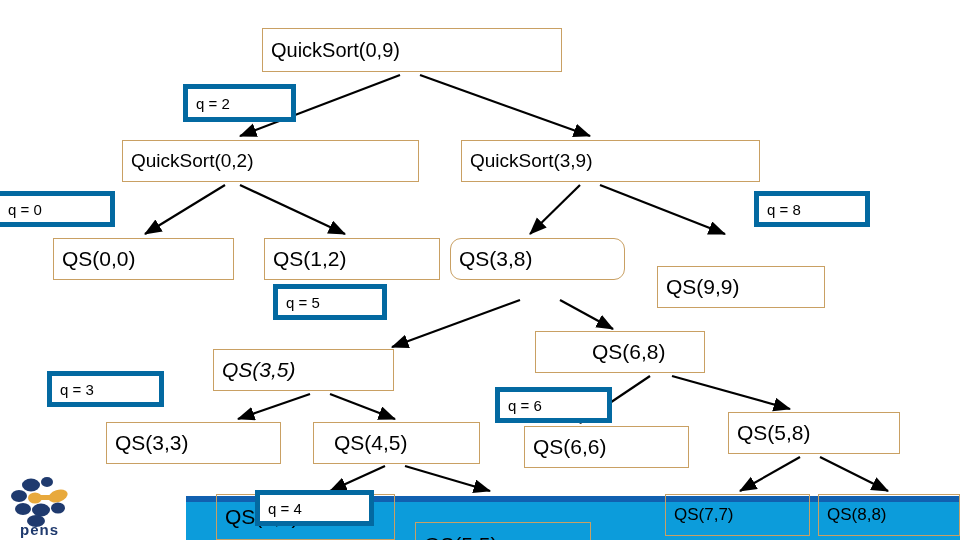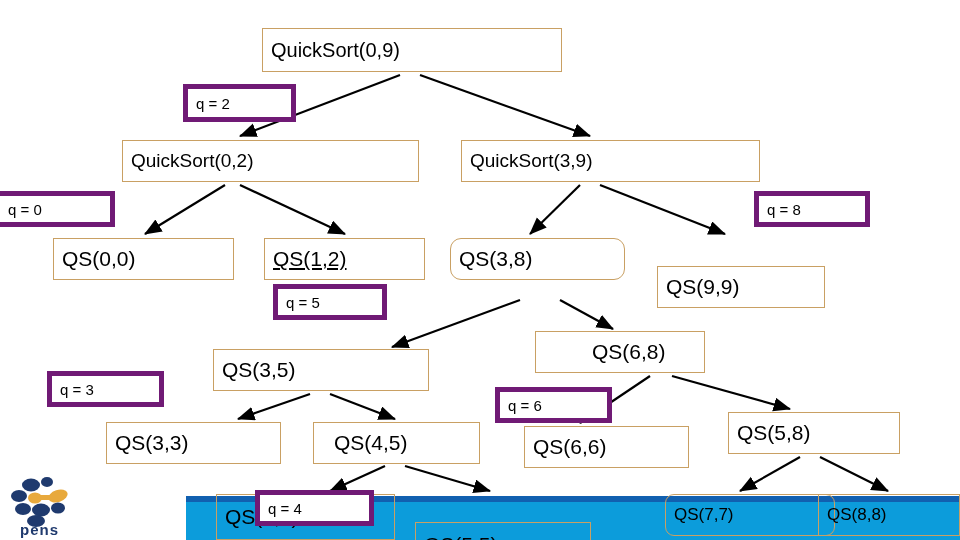--- a/index.html
+++ b/index.html
@@ -60,21 +60,21 @@
   
   .t1 span{font-size:20px;}
   .t2 span{font-size:19px;}
   .t3 span{font-size:21px;text-align:center;}
   .t4 span{font-size:17px;}
 
   
   .qbox{
     position:absolute;
     box-sizing:border-box;
-    border:5px solid #701a75;
+    border:5px solid #0369a1;
     background:#ffffff;
     display:flex;
     align-items:center;
     z-index:5;
     white-space:nowrap;
   }
   .qbox span{padding-left:8px;font-size:15px;color:#000000;}
 </style>
 </head>
 <body>
@@ -131,30 +131,30 @@
       </div>
       <div class="node t2" style="left: 122px; top: 140px; width: 297px; height: 42px;">
         <span>QuickSort(0,2)</span>
       </div>
       <div class="node t2" style="left: 461px; top: 140px; width: 299px; height: 42px;">
         <span>QuickSort(3,9)</span>
       </div>
       <div class="node t3" style="left: 53px; top: 238px; width: 181px; height: 42px;">
         <span>QS(0,0)</span>
       </div>
-      <div class="node t3" style="left: 264px; top: 238px; width: 161px; height: 42px; text-decoration: underline;">
+      <div class="node t3" style="left: 264px; top: 238px; width: 176px; height: 42px;">
         <span>QS(1,2)</span>
       </div>
       <div class="node t3" style="left: 450px; top: 238px; width: 175px; height: 42px; border-radius: 11px;">
         <span>QS(3,8)</span>
       </div>
       <div class="node t3" style="left: 657px; top: 238px; width: 168px; height: 42px; margin-top: 28px;">
         <span>QS(9,9)</span>
       </div>
-      <div class="node t3" style="left: 213px; top: 349px; width: 216px; height: 42px;">
+      <div class="node t3" style="left: 213px; top: 349px; width: 181px; height: 42px; font-style: italic;">
         <span>QS(3,5)</span>
       </div>
       <div class="node t3" style="left: 535px; top: 331px; width: 170px; height: 42px; padding-left: 48px;">
         <span>QS(6,8)</span>
       </div>
       <div class="node t3" style="left: 106px; top: 422px; width: 175px; height: 42px;">
         <span>QS(3,3)</span>
       </div>
       <div class="node t3" style="left: 313px; top: 422px; width: 167px; height: 42px; padding-left: 12px;">
         <span>QS(4,5)</span>
@@ -164,21 +164,21 @@
       </div>
       <div class="node t3" style="left: 728px; top: 412px; width: 172px; height: 42px;">
         <span>QS(5,8)</span>
       </div>
       <div class="node t3" style="left: 216px; top: 494px; width: 179px; height: 46px;">
         <span>QS(4,4)</span>
       </div>
       <div class="node t3" style="left: 415px; top: 494px; width: 176px; height: 46px; margin-top: 28px;">
         <span>QS(5,5)</span>
       </div>
-      <div class="node t4" style="left: 665px; top: 494px; width: 170px; height: 42px; border-radius: 9px;">
+      <div class="node t4" style="left: 665px; top: 494px; width: 145px; height: 42px;">
         <span>QS(7,7)</span>
       </div>
       <div class="node t4" style="left: 818px; top: 494px; width: 142px; height: 42px;">
         <span>QS(8,8)</span>
       </div>
       <div class="qbox" style="left: 183px; top: 84px; width: 113px; height: 38px;">
         <span>q = 2</span>
       </div>
       <div class="qbox" style="left: -5px; top: 191px; width: 120px; height: 36px;">
         <span>q = 0</span>

